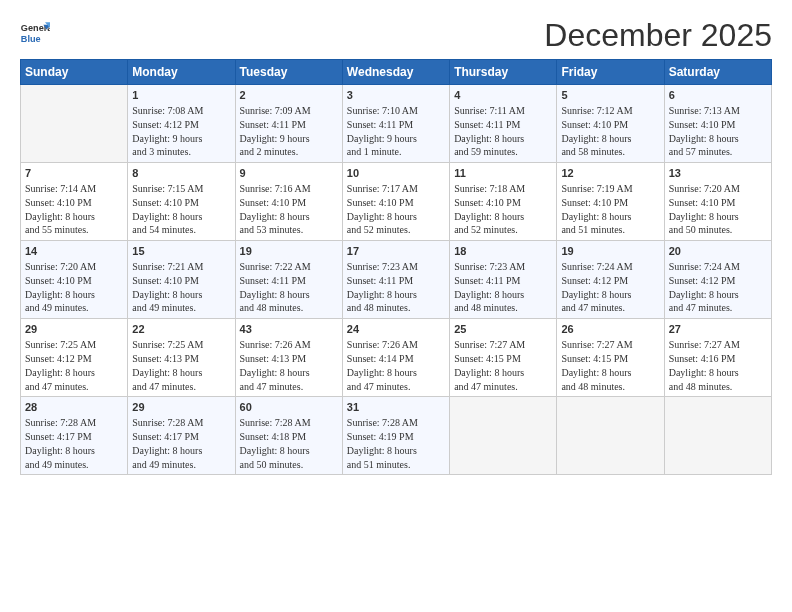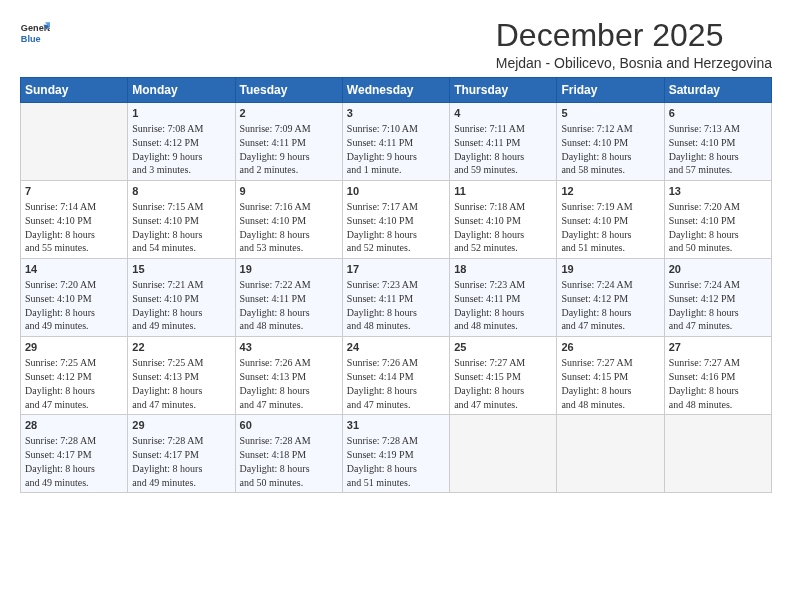--- a/index.html
+++ b/index.html
@@ -25,21 +25,21 @@
     .logo {
       display: flex;
       align-items: center;
       gap: 4px;
     }
     .logo-icon {
       width: 30px;
       height: 30px;
     }
     .title-block {
-      text-align: left;
+      text-align: center;
     }
     .main-title {
       font-size: 32px;
       font-weight: normal;
       color: #333;
       line-height: 1.1;
     }
     .subtitle {
       font-size: 14px;
       color: #333;
@@ -99,21 +99,20 @@
     <div class="logo">
       <svg class="logo-icon" viewBox="0 0 36 36">
         <text x="1" y="16" font-size="11" font-weight="bold" fill="#333">General</text>
         <text x="1" y="29" font-size="11" font-weight="bold" fill="#2a6ab5">Blue</text>
         <polygon points="28,8 36,8 32,14" fill="#2a6ab5"></polygon>
         <polygon points="30,5 36,5 36,12" fill="#5aa0e0"></polygon>
       </svg>
     </div>
     <div class="title-block">
       <div class="main-title">December 2025</div>
-      <div class="subtitle">Mejdan - Obilicevo, Bosnia and Herzegovina</div>
     </div>
   </div>
 
   <table>
     <thead>
       <tr>
         <th>Sunday</th>
         <th>Monday</th>
         <th>Tuesday</th>
         <th>Wednesday</th>

